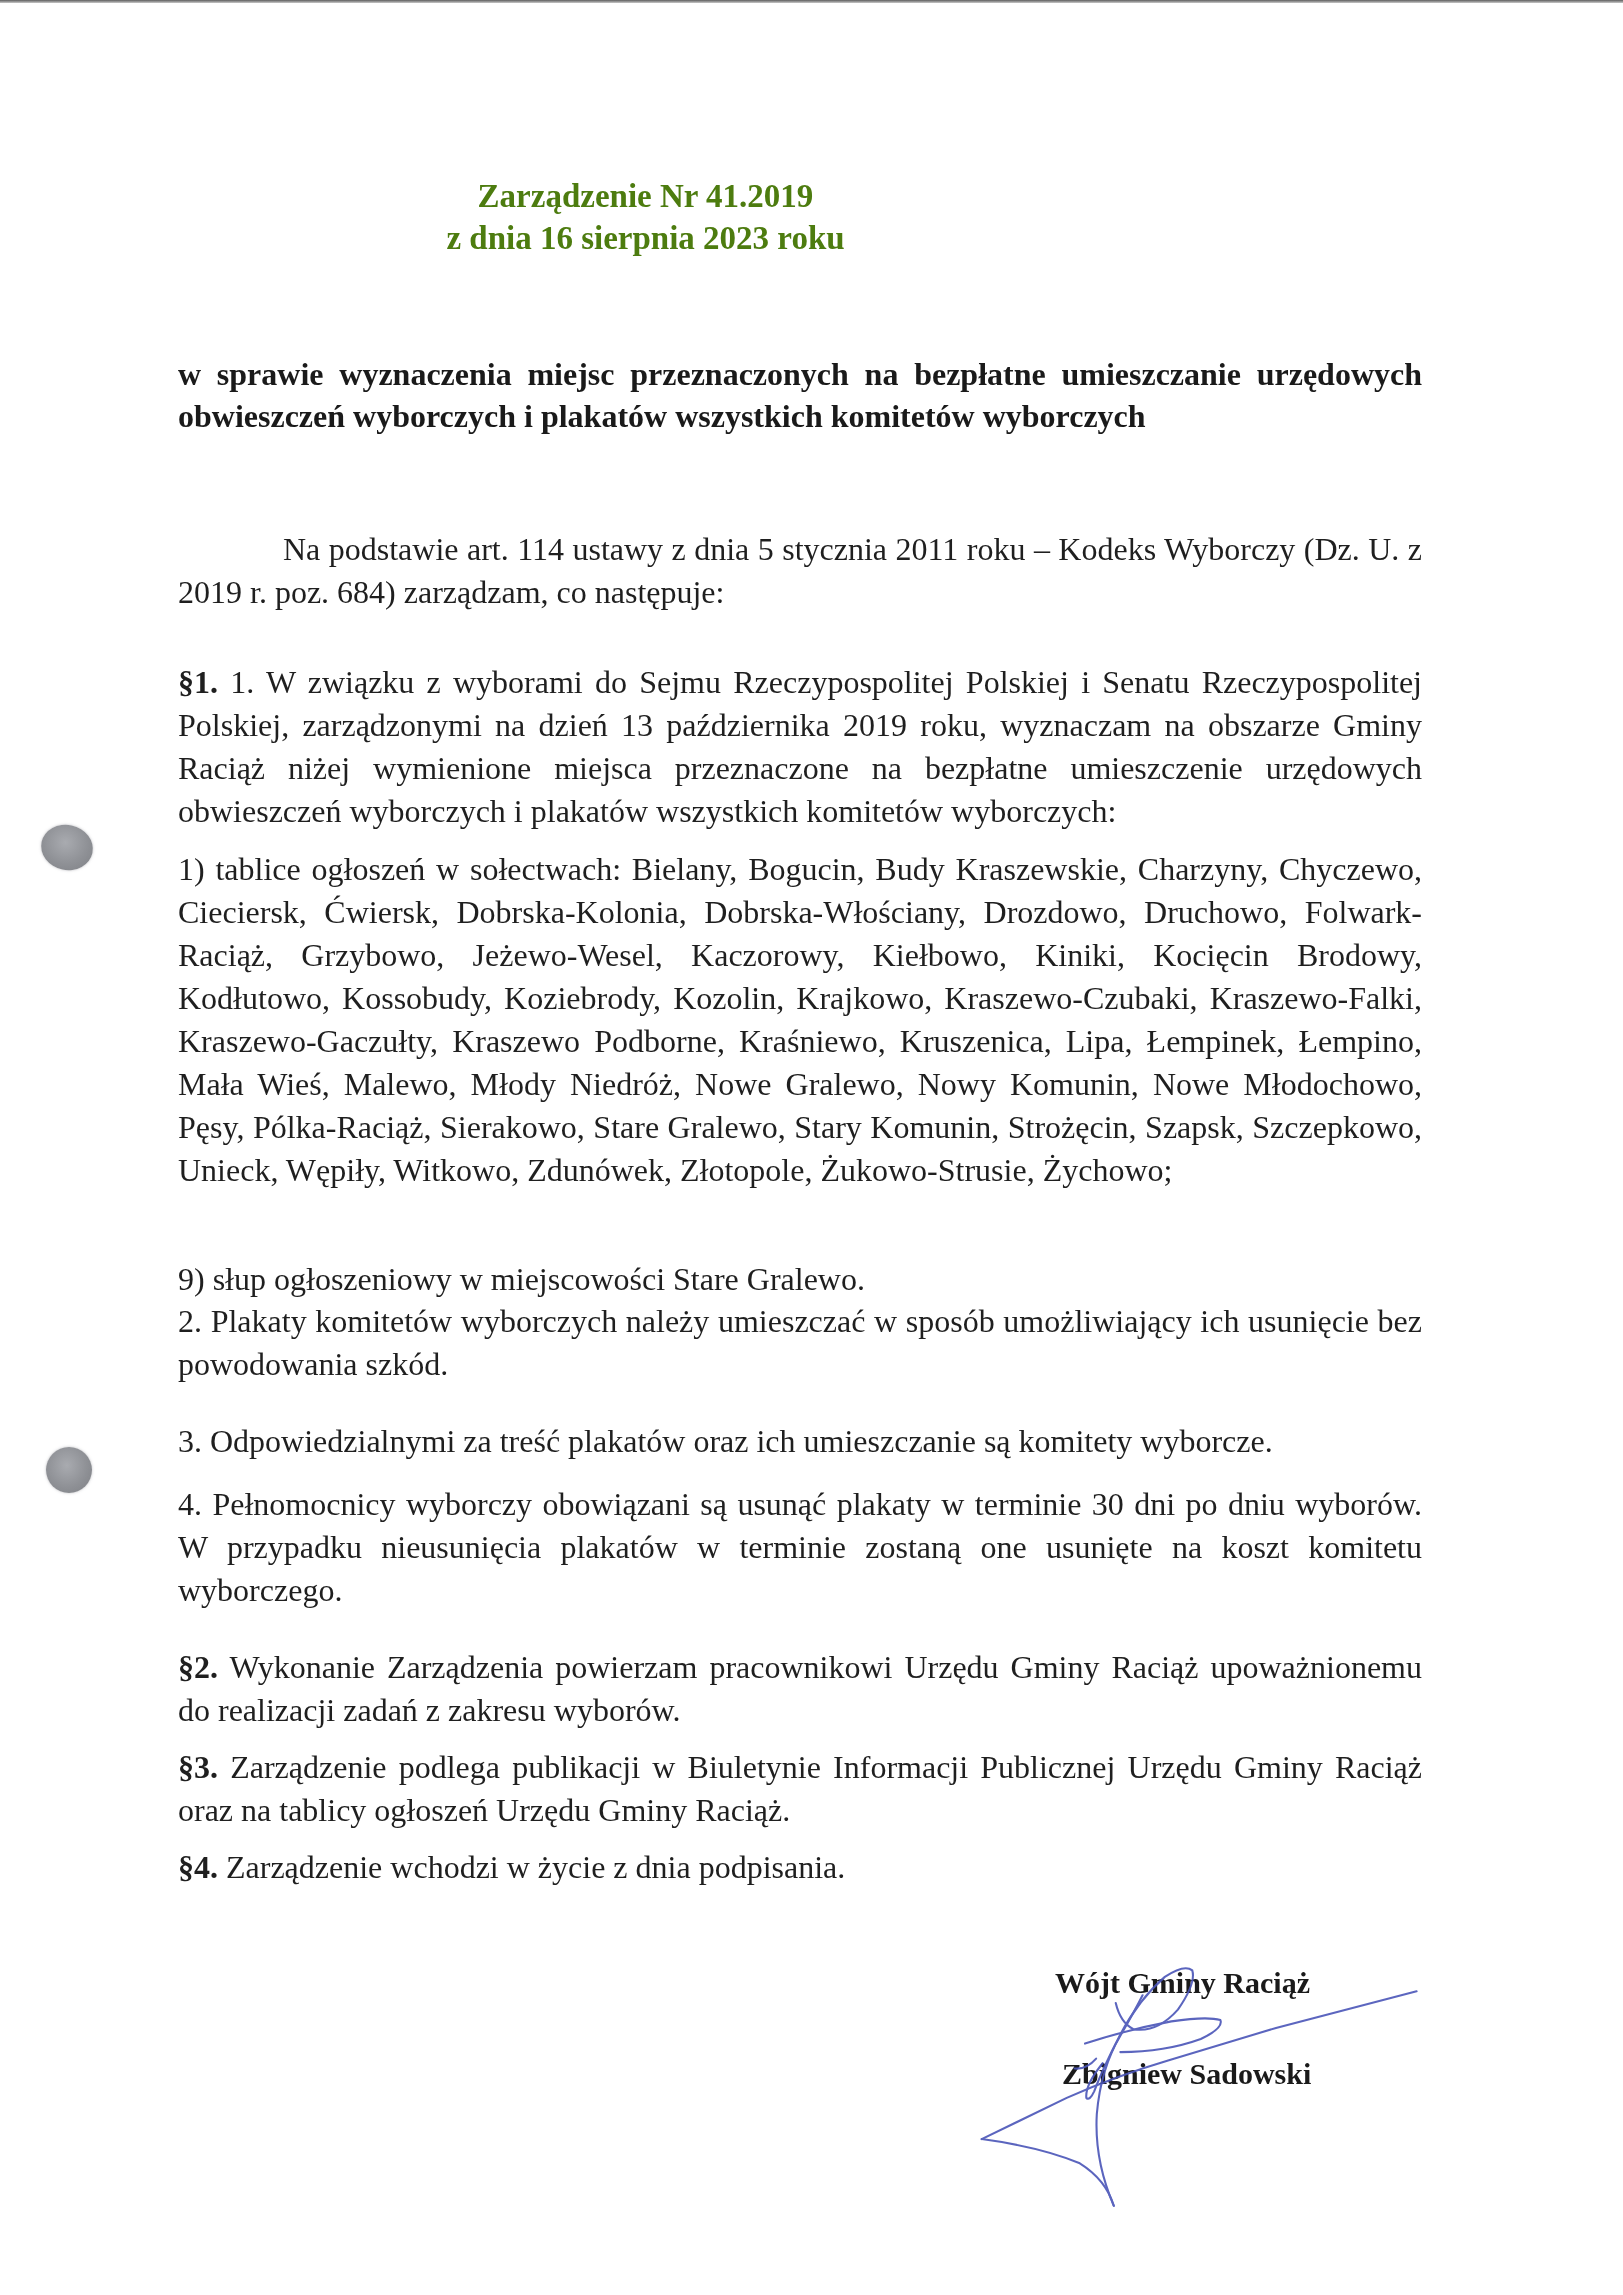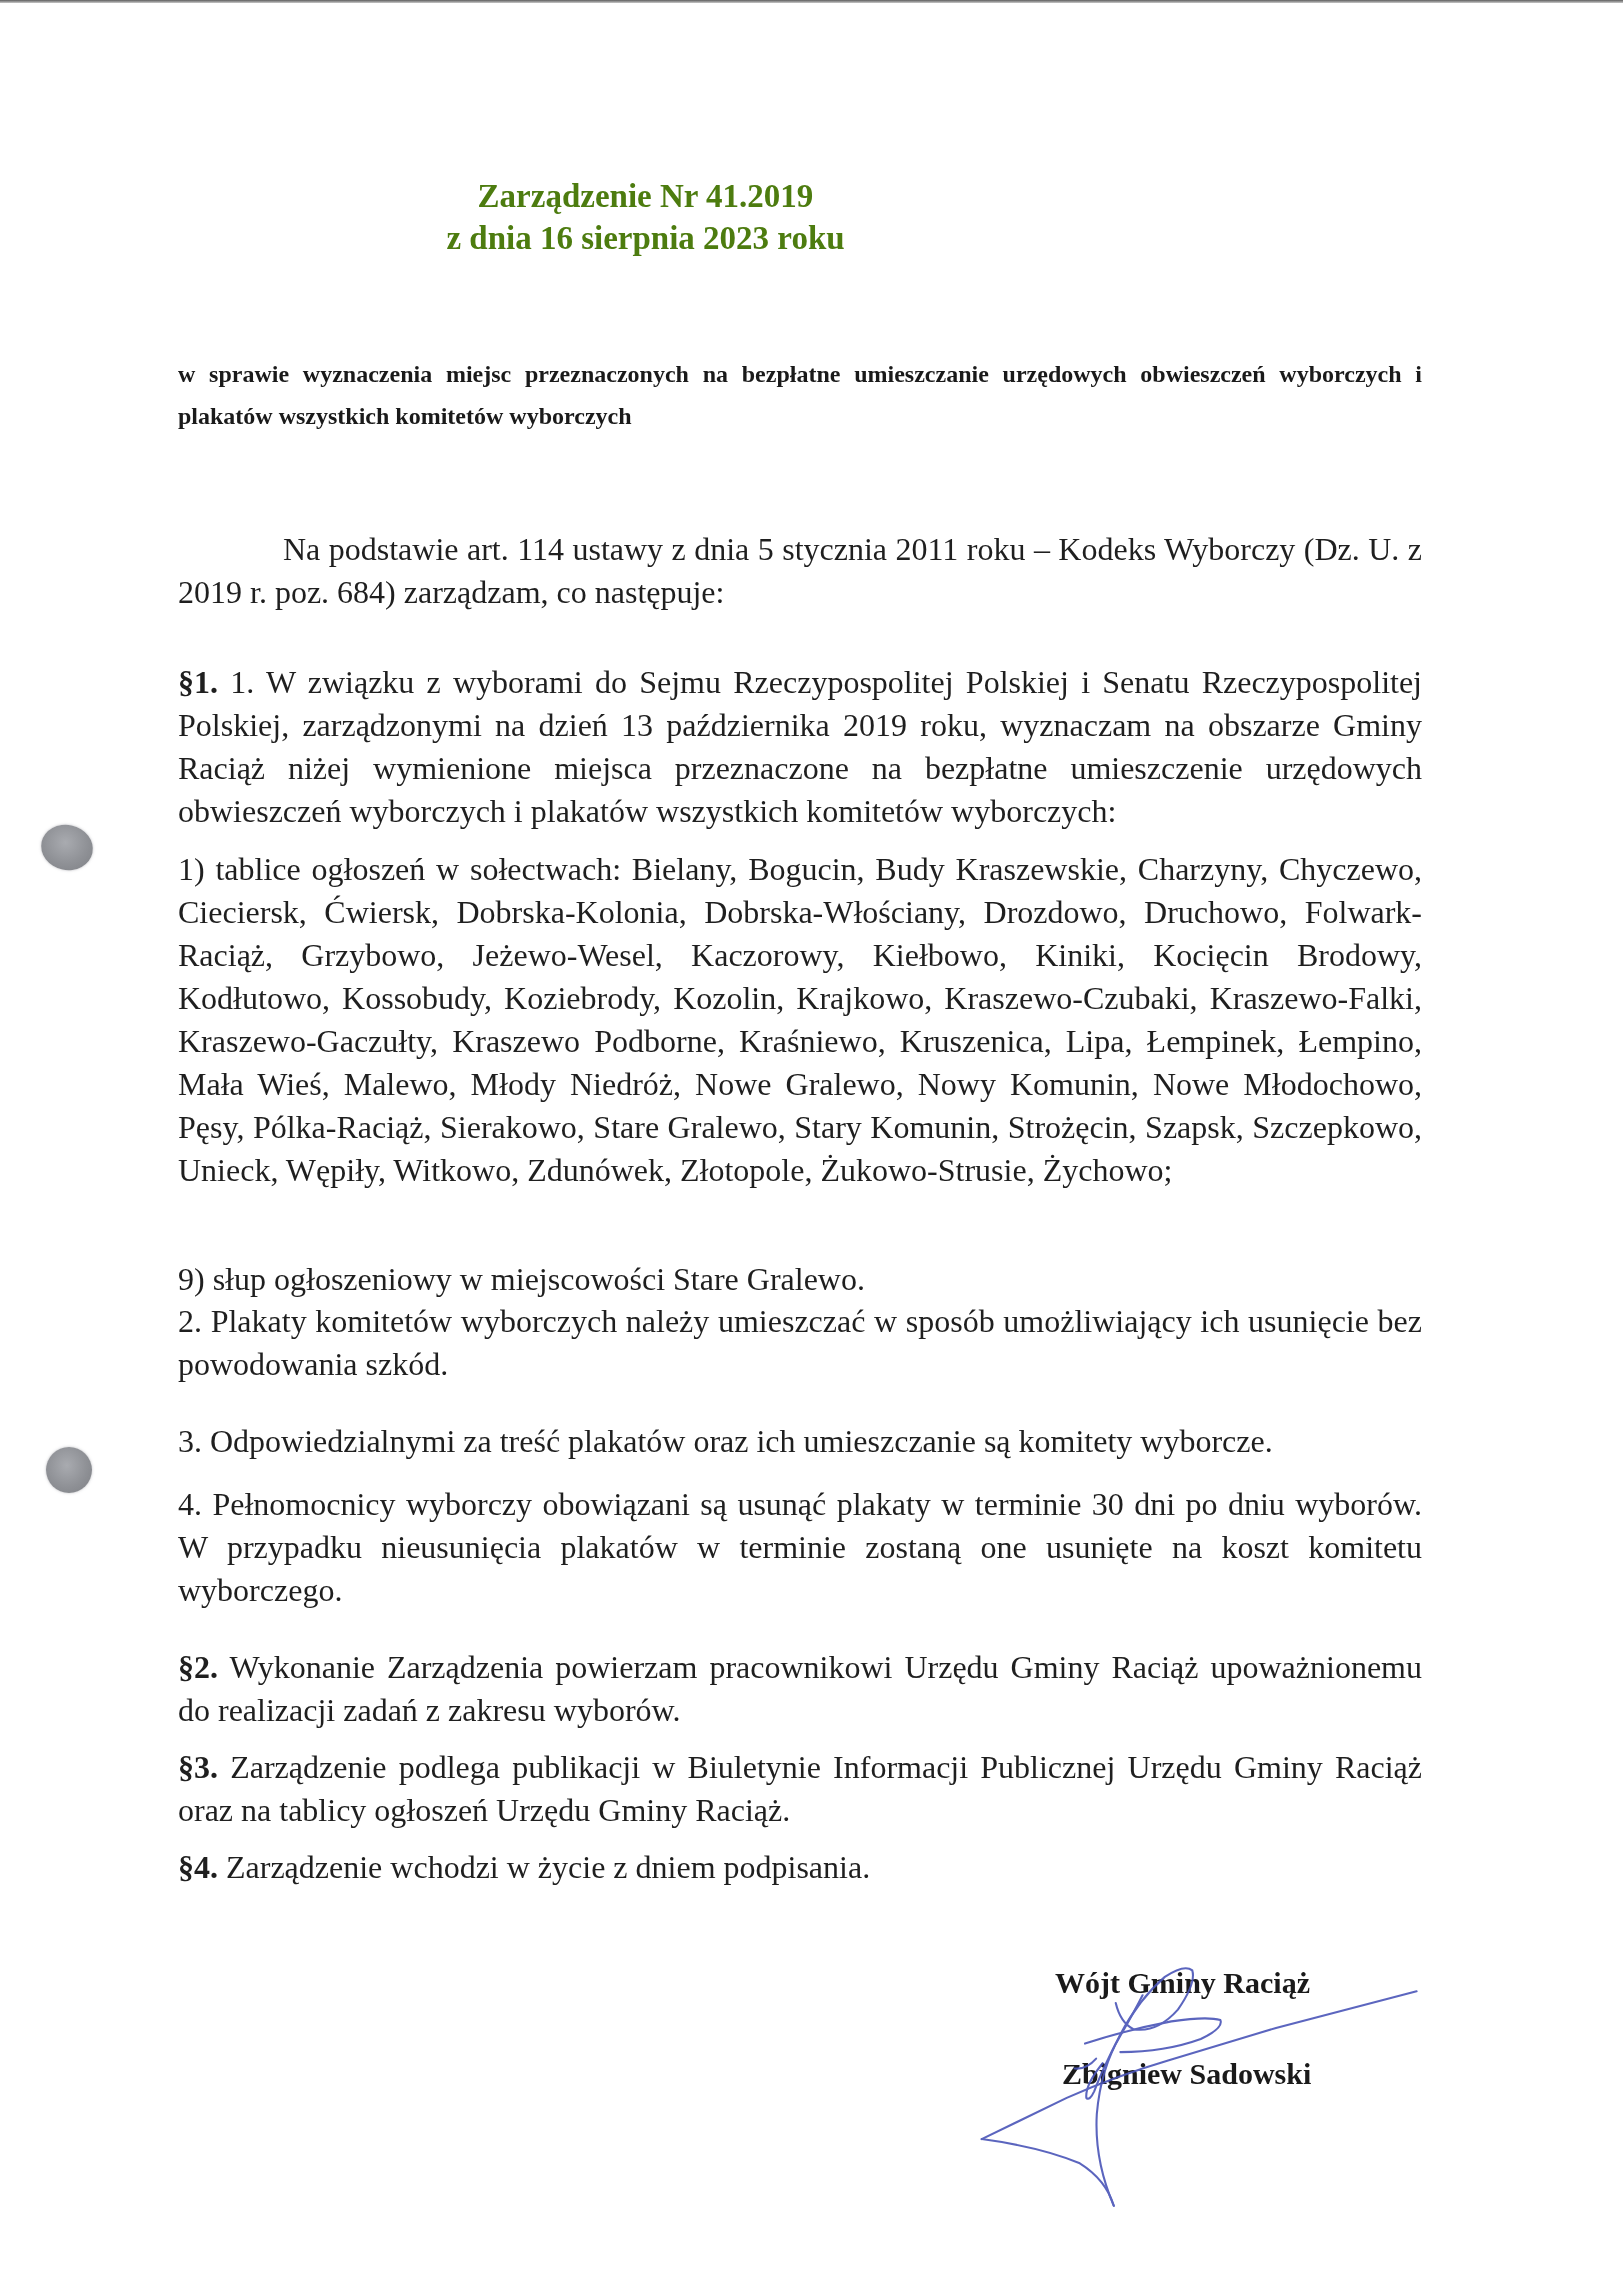--- a/index.html
+++ b/index.html
@@ -20,21 +20,21 @@
   }
   .ph1 { left: 41px; top: 825px; width: 52px; height: 45px; transform: rotate(12deg); }
   .ph2 { left: 46px; top: 1447px; width: 46px; height: 46px; }
   .header {
     position: absolute; left: 0; width: 1291px; text-align: center;
     font-weight: bold; font-size: 33px; line-height: 42px; color: #4d7c0f;
   }
   .header.h1 { top: 175px; }
   .subject {
     position: absolute; left: 178px; width: 1244px; top: 353px;
-    font-weight: bold; font-size: 24px; line-height: 42px; text-align: justify; text-align-last: left;
+    font-weight: bold; font-size: 32px; line-height: 42px; text-align: justify; text-align-last: left;
     color: #1a1a1a;
   }
   .body {
     position: absolute; left: 178px; width: 1244px;
     font-size: 32px; line-height: 43px; text-align: justify;
   }
   .body p { margin: 0; }
   .indent { text-indent: 105px; }
   .last-left { text-align-last: left; }
   .b { font-weight: bold; }
@@ -100,21 +100,21 @@
 
 <div class="body" id="s2">
   <p class="last-left"><span class="b">§2.</span> <span>Wykonanie Zarządzenia powierzam pracownikowi Urzędu Gminy Raciąż upoważnionemu do realizacji zadań z zakresu wyborów.</span></p>
 </div>
 
 <div class="body" id="s3">
   <p class="last-left"><span class="b">§3.</span> <span>Zarządzenie podlega publikacji w Biuletynie Informacji Publicznej Urzędu Gminy Raciąż oraz na tablicy ogłoszeń Urzędu Gminy Raciąż.</span></p>
 </div>
 
 <div class="body" id="s4">
-  <p class="last-left"><span class="b">§4.</span> <span>Zarządzenie wchodzi w życie z dniem podpisania.</span></p>
+  <p class="last-left"><span class="b">§4.</span> <span>Zarządzenie wchodzi w życie z dnia podpisania.</span></p>
 </div>
 
 <div class="sig-title">Wójt Gminy Raciąż</div>
 <div class="sig-name">Zbigniew Sadowski</div>
 
 <svg class="signature" viewBox="0 0 760 480" xmlns="http://www.w3.org/2000/svg">
   <g fill="none" stroke="#4a55b8" stroke-width="3.2" stroke-linecap="round" stroke-linejoin="round" opacity="0.9">
     <path d="M50 338 L180 275 Q260 240 335 218 Q420 192 500 168 L715 112"></path>
     <path d="M50 338 Q140 350 200 375 Q240 400 252 440"></path>
     <path d="M252 440 Q222 370 226 300 Q232 230 262 180 Q285 140 296 118"></path>

